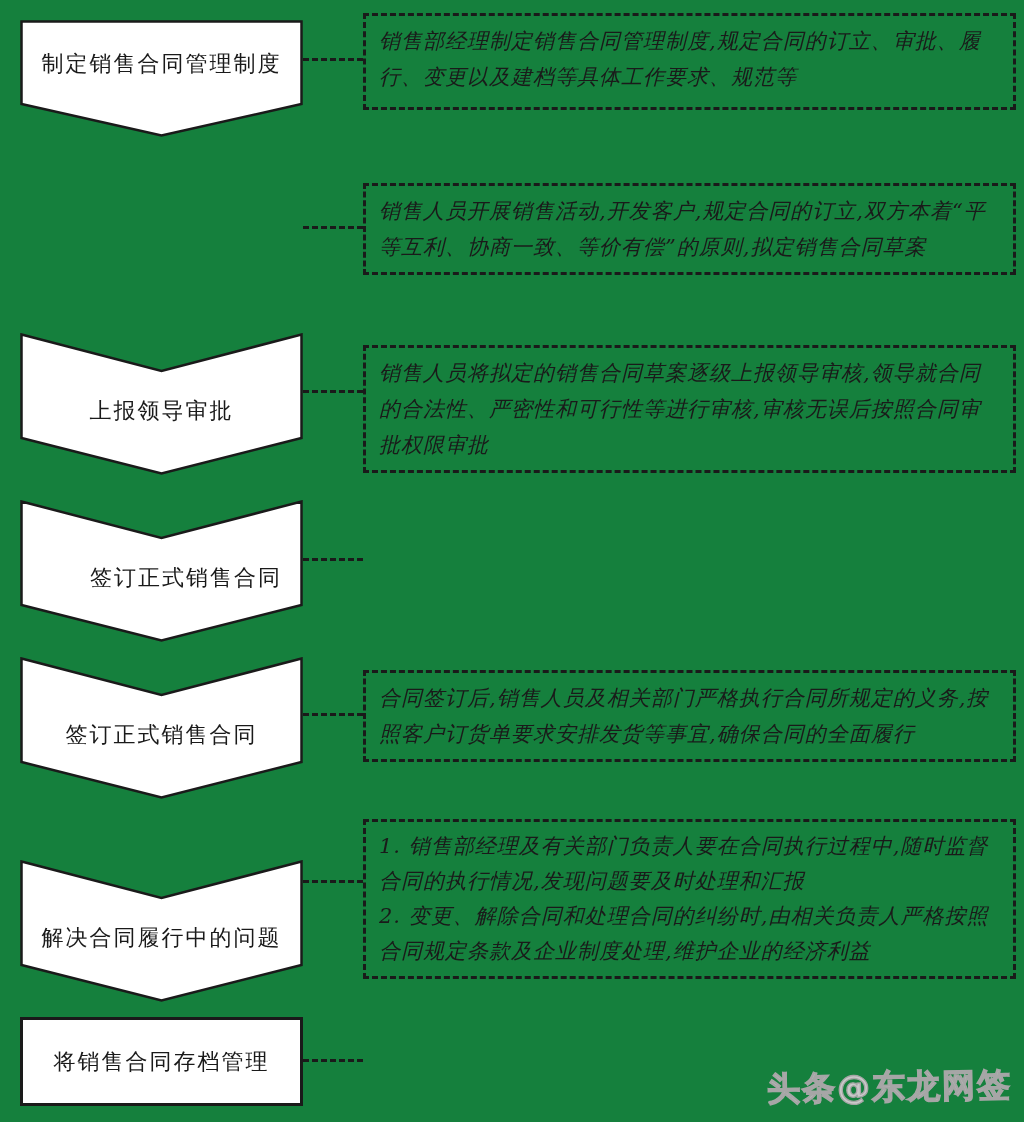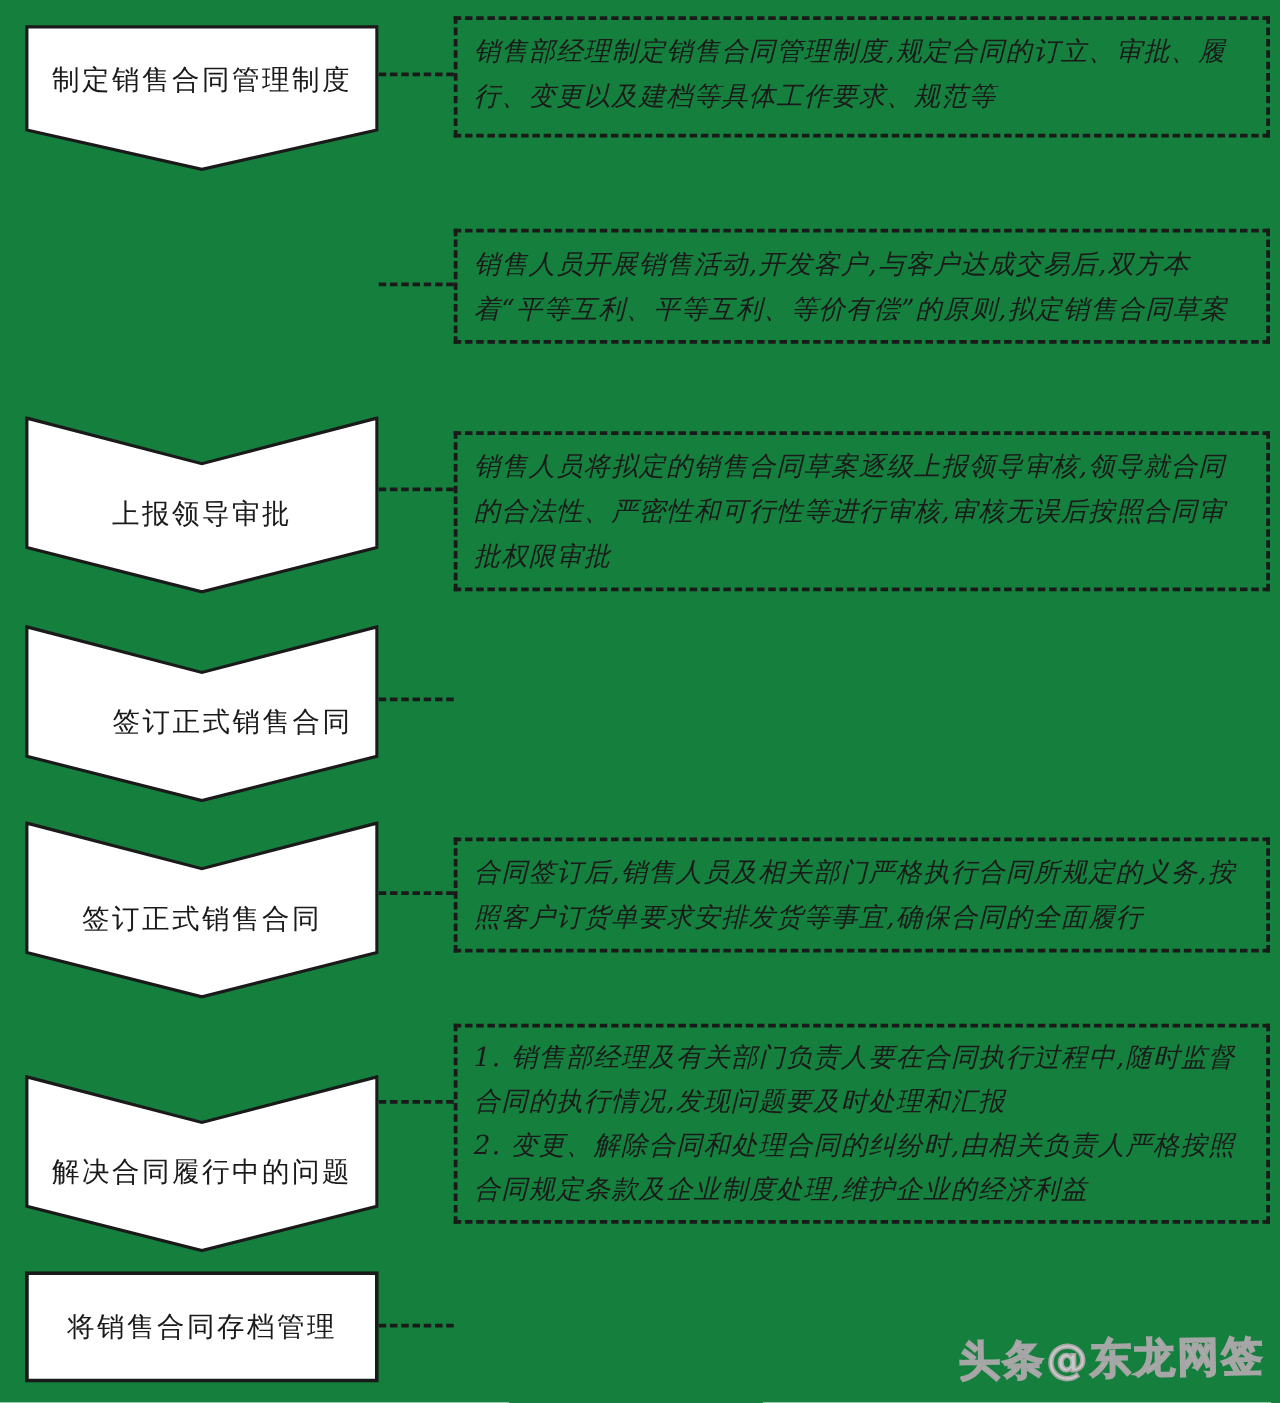--- a/index.html
+++ b/index.html
@@ -57,21 +57,21 @@
     </svg>
     <div class="shape-label pent">制定销售合同管理制度</div>
   </div>
   <div class="connector" style="left:303px;top:58px;width:60px"></div>
   <div class="desc" style="top:13px;min-height:97px">
     <p>销售部经理制定销售合同管理制度,规定合同的订立、审批、履行、变更以及建档等具体工作要求、规范等</p>
   </div>
 
   <div class="connector" style="left:303px;top:226px;width:60px"></div>
   <div class="desc" style="top:183px;min-height:92px">
-    <p>销售人员开展销售活动,开发客户,与客户达成交易后,双方本着“平等互利、平等互利、等价有偿”的原则,拟定销售合同草案</p>
+    <p>销售人员开展销售活动,开发客户,规定合同的订立,双方本着“平等互利、协商一致、等价有偿”的原则,拟定销售合同草案</p>
   </div>
 
   <div class="shape" style="left:20px;top:333px;width:283px;height:142px">
     <svg width="283" height="142" viewBox="0 0 283 142">
       <polygon points="1.5,1.5 141.5,38 281.5,1.5 281.5,105 141.5,140.5 1.5,105" stroke-width="2.5"></polygon>
     </svg>
     <div class="shape-label chev">上报领导审批</div>
   </div>
   <div class="connector" style="left:303px;top:390px;width:60px"></div>
   <div class="desc" style="top:345px;min-height:112px">

